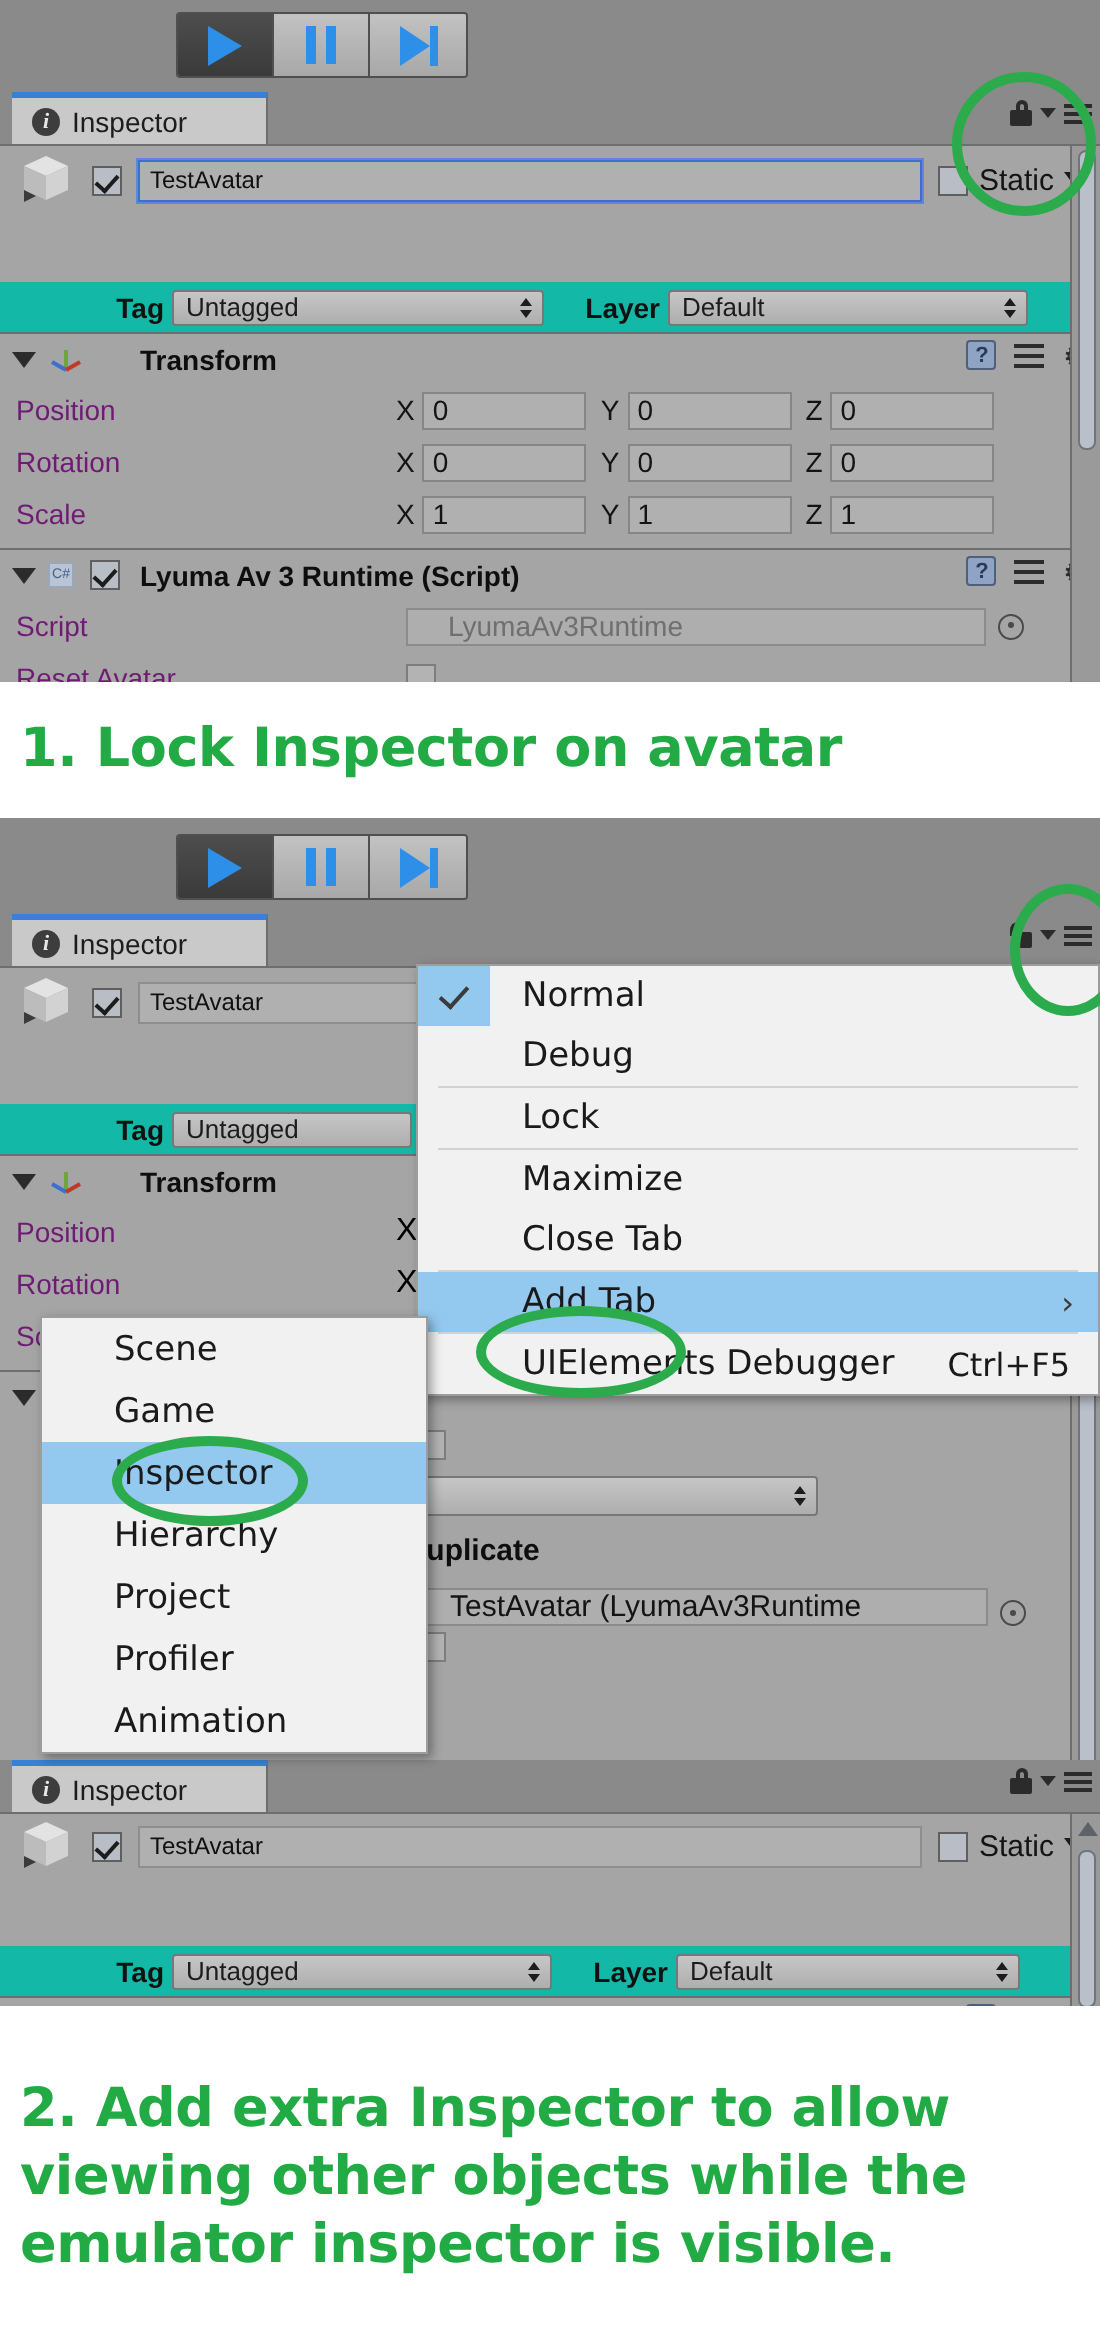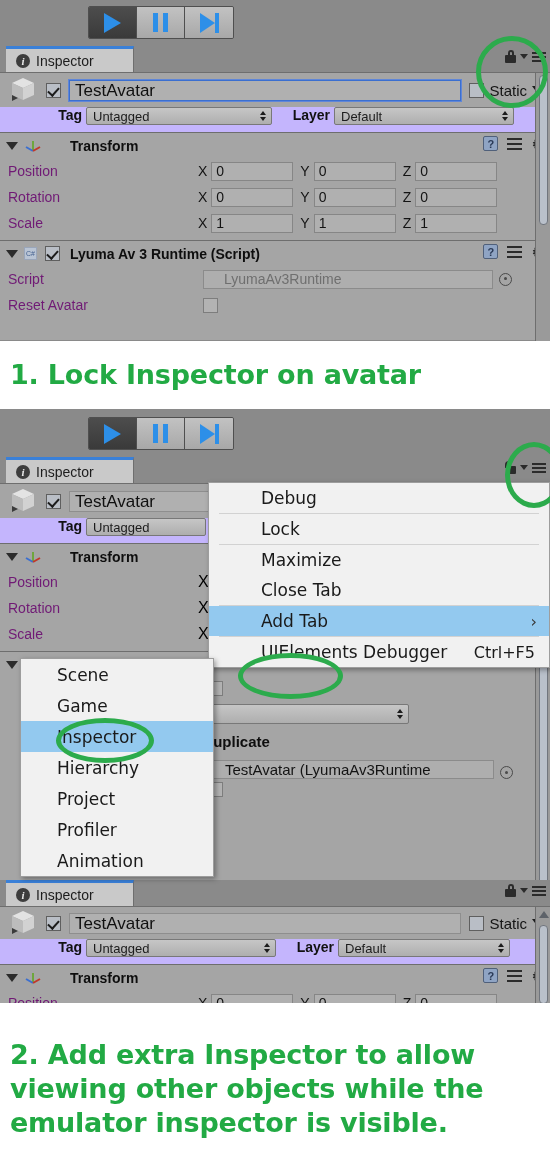--- a/index.html
+++ b/index.html
@@ -67,29 +67,29 @@
   .cube { width: 34px; height: 30px; position: relative; flex: 0 0 34px; }
   .cube svg { display: block; }
   .cbx { width: 15px; height: 15px; background: #b9bec6; border: 1px solid #5f5f5f; margin-left: 6px; position: relative; flex: 0 0 15px; }
   .cbx.checked::after {
     content: ""; position: absolute; left: 3px; top: 1px; width: 5px; height: 9px;
     border: solid #1c1c1c; border-width: 0 2px 2px 0; transform: rotate(42deg);
   }
   .namefield {
     flex: 1; height: 21px; margin-left: 8px; margin-right: 8px;
     background: #b0b0b0; border: 1px solid #3b6fd0; outline: 1px solid #5f86d8;
-    font-size: 17px; color: #101010; padding-left: 5px; line-height: 19px;
+    font-size: 12px; color: #101010; padding-left: 5px; line-height: 19px;
     white-space: nowrap; overflow: hidden;
   }
   .namefield.flat { border: 1px solid #8e8e8e; outline: none; background: #b0b0b0; }
   .staticwrap { display: flex; align-items: center; gap: 5px; flex: 0 0 auto; }
   .staticwrap .lbl { font-size: 15px; color: #141414; }
   .tinycaret { width: 0; height: 0; border-left: 6px solid transparent; border-right: 6px solid transparent; border-top: 8px solid #1c1c1c; }
 
-  .tagrow { height: 25px; display: flex; padding: 0 6px 0 0; background: #c4b5fd; }
+  .tagrow { height: 25px; display: flex; align-items: center; padding: 0 6px 0 0; background: #14b8a6; margin-top: 34px; }
   .tagrow .lab { font-size: 14px; color: #111; font-weight: bold; text-align: right; }
   .dd {
     height: 18px; background: linear-gradient(180deg,#c6c6c6,#aeaeae);
     border: 1px solid #787878; border-radius: 2px;
     display: flex; align-items: center; padding-left: 6px; position: relative;
     font-size: 13px; color: #1c1c1c;
   }
   .dd .updown { position: absolute; right: 5px; top: 50%; transform: translateY(-50%); display: flex; flex-direction: column; gap: 2px; }
   .dd .updown i.u { width: 0; height: 0; border-left: 3px solid transparent; border-right: 3px solid transparent; border-bottom: 4px solid #1c1c1c; display: block; }
   .dd .updown i.d { width: 0; height: 0; border-left: 3px solid transparent; border-right: 3px solid transparent; border-top: 4px solid #1c1c1c; display: block; }
@@ -561,20 +561,24 @@
       </div>
       <div class="vscroll" style="top:0; height:97px;">
         <div class="arrow up"></div>
         <div class="thumb" style="top:18px; height:79px;"></div>
       </div>
     </div>
   </div>
 
   <div class="ctxmenu" style="left:208px; top:482px; width:342px;">
     <div class="mi">
+      <span class="chk"></span>
+      <span>Normal</span>
+    </div>
+    <div class="mi">
       <span>Debug</span>
     </div>
     <div class="mdiv"></div>
     <div class="mi">
       <span>Lock</span>
     </div>
     <div class="mdiv"></div>
     <div class="mi">
       <span>Maximize</span>
     </div>

